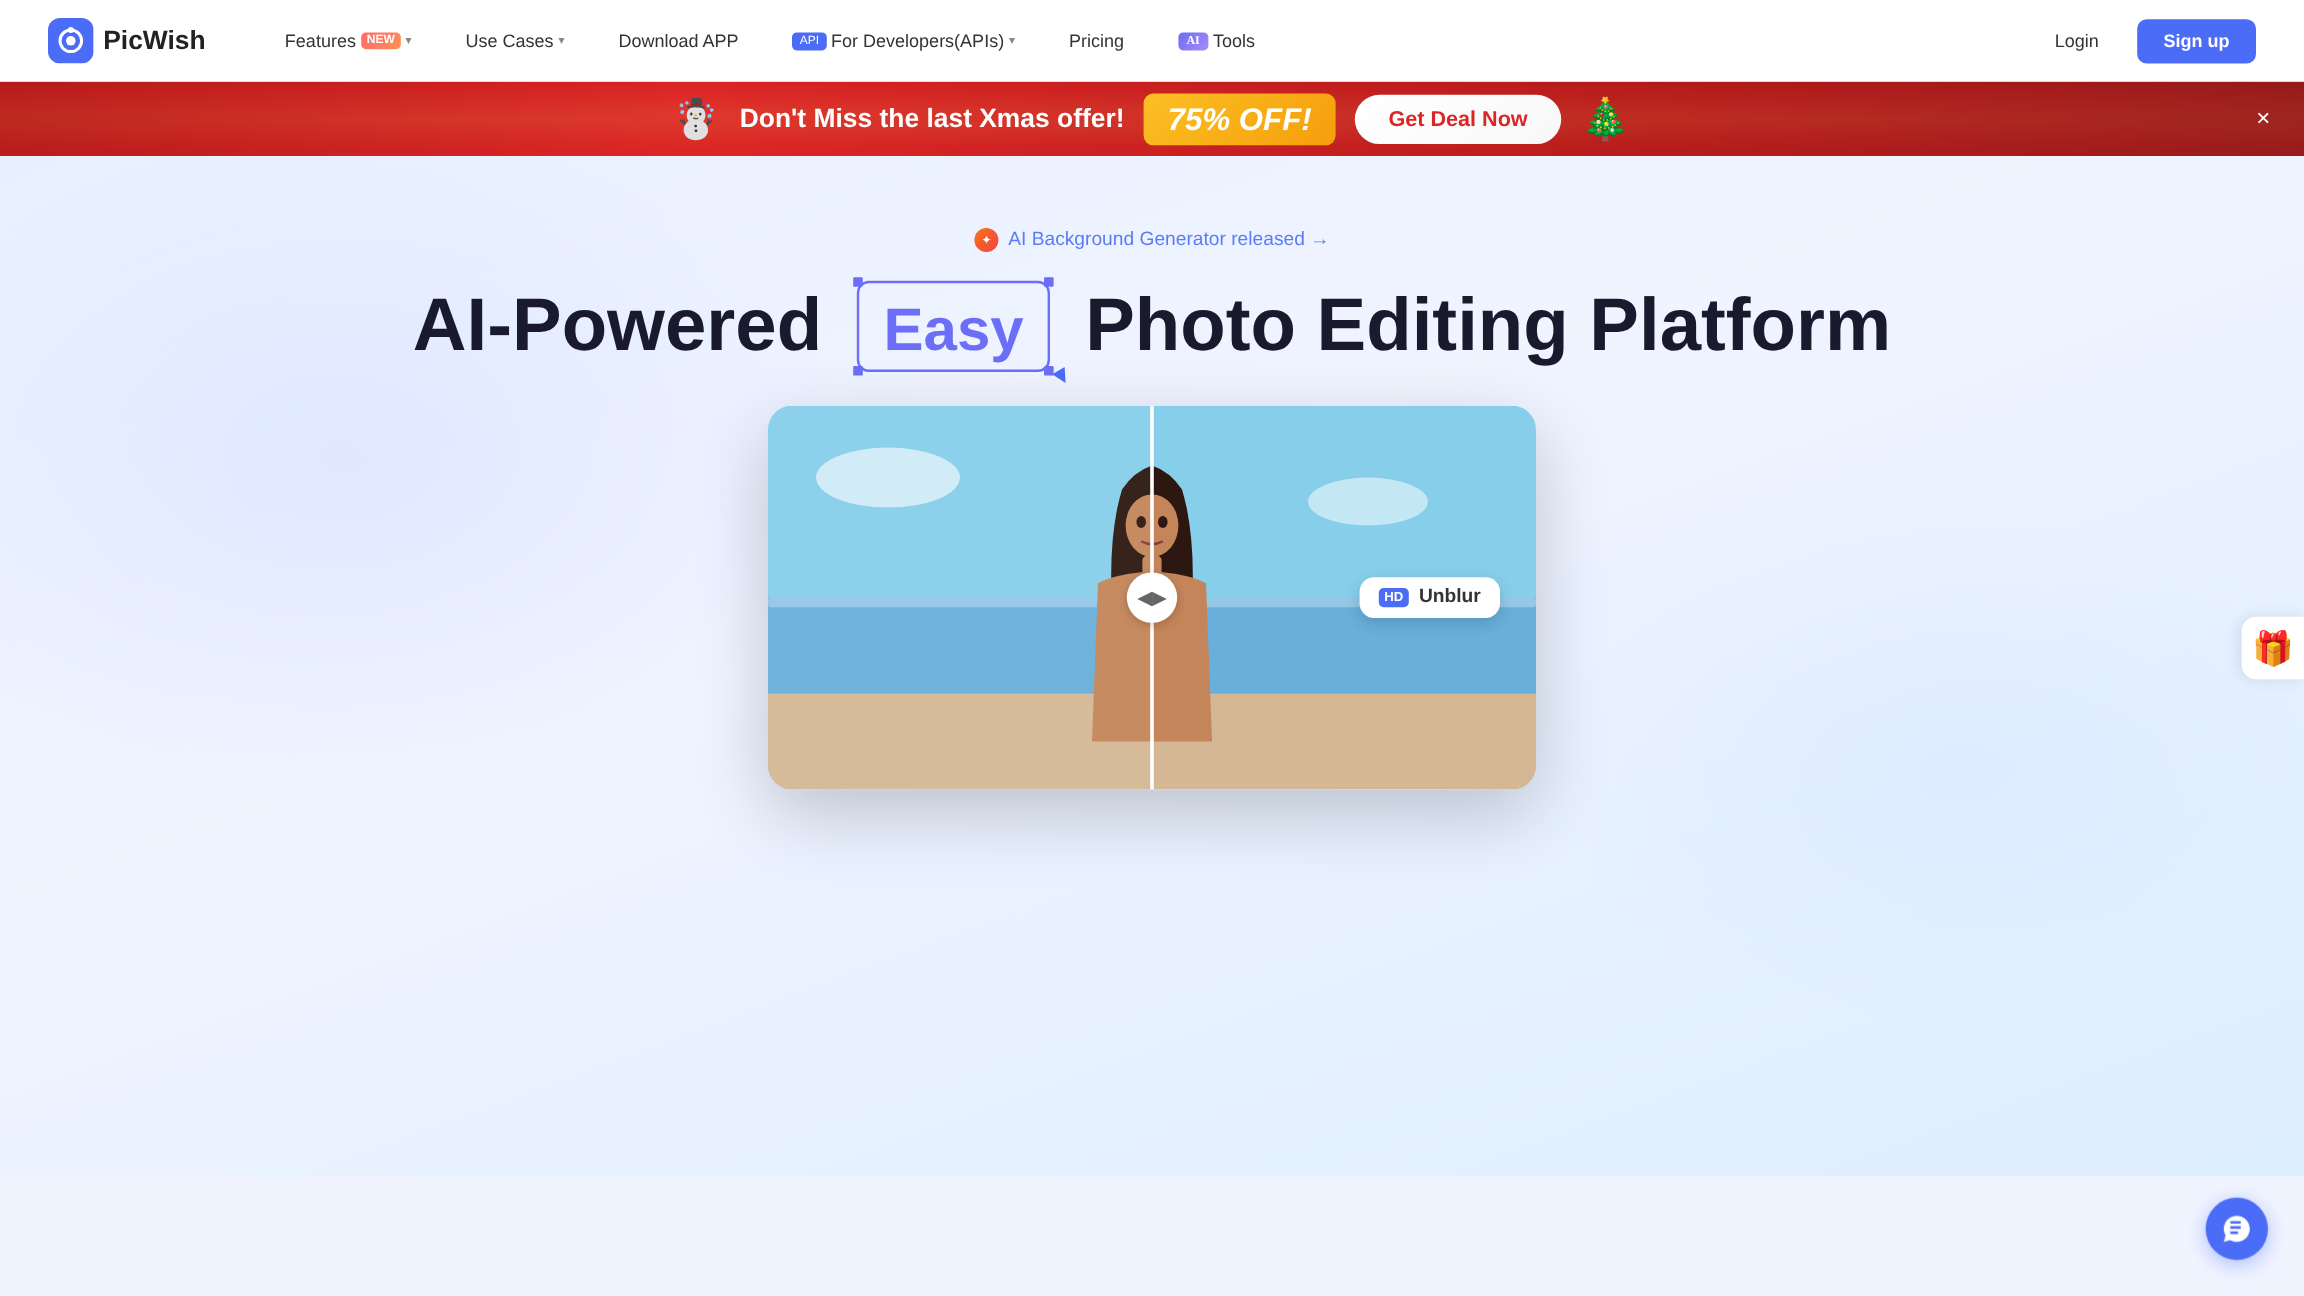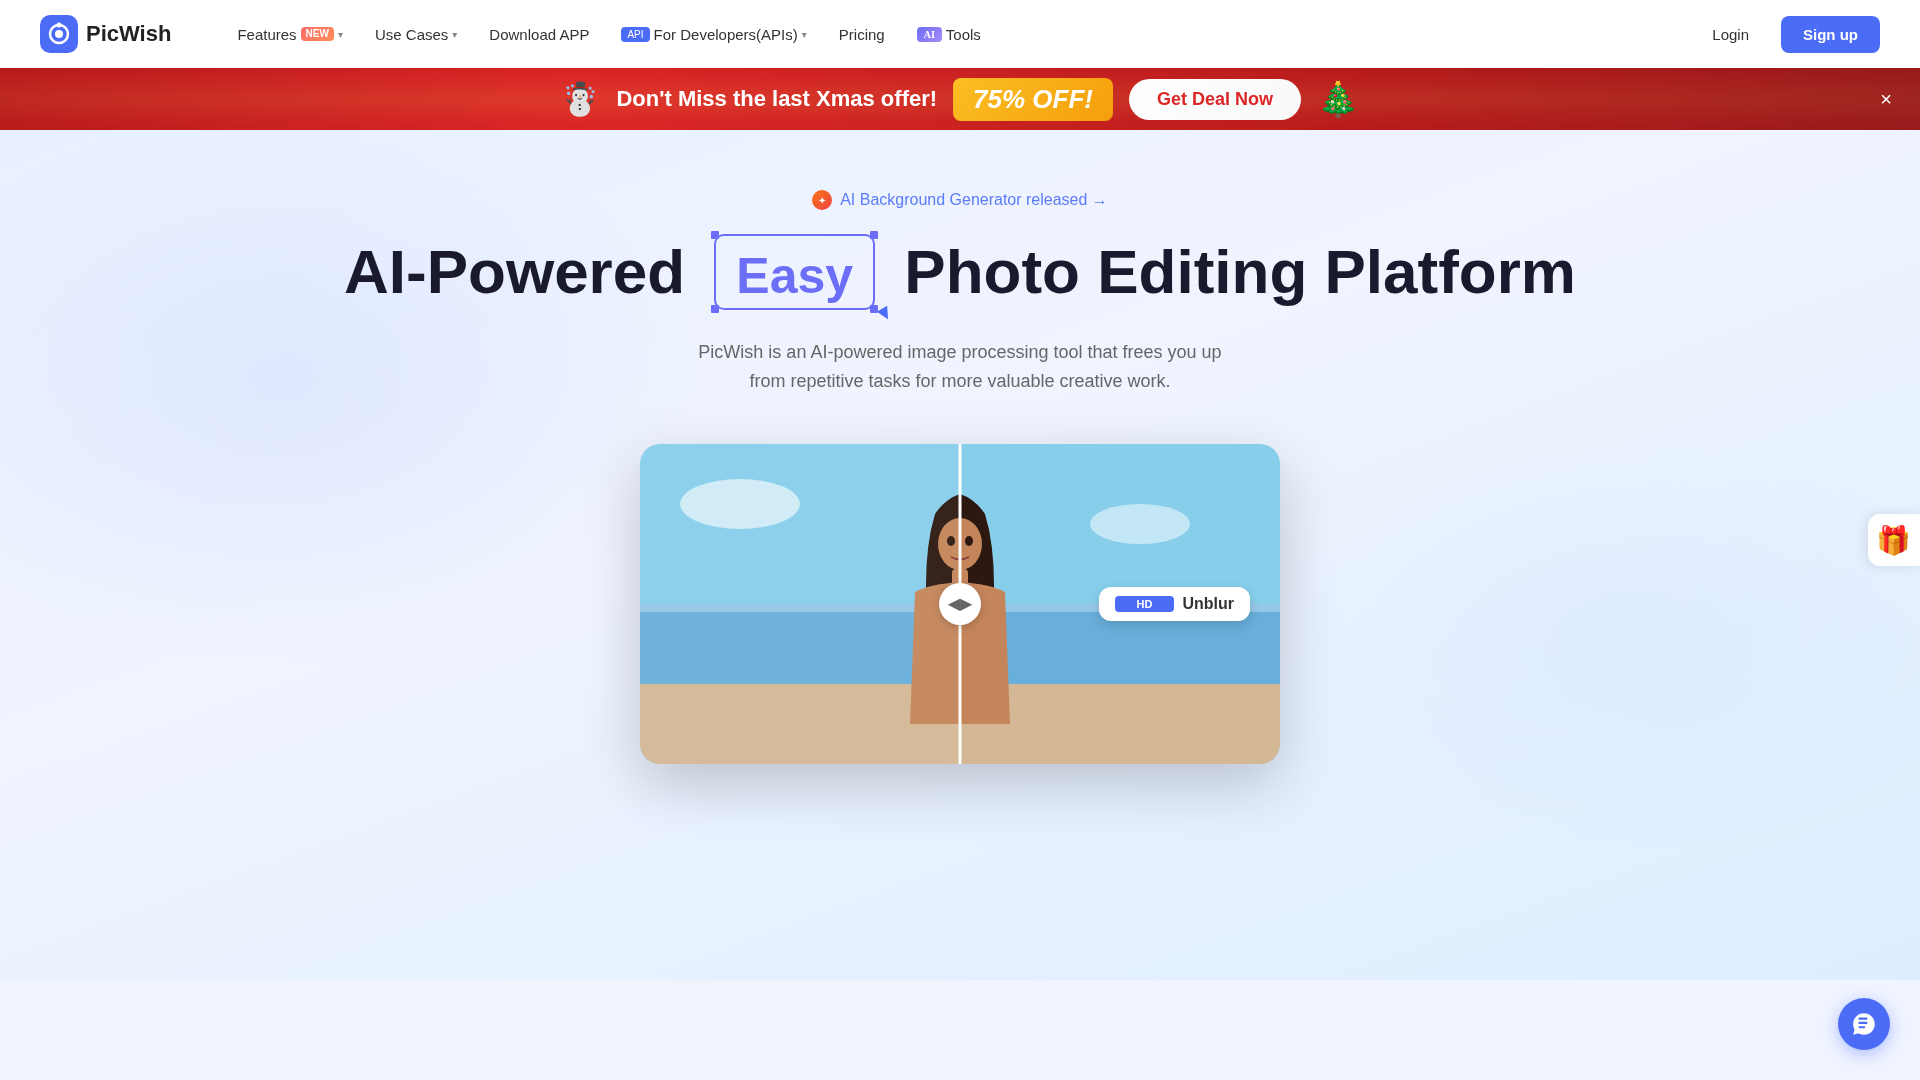--- a/index.html
+++ b/index.html
@@ -27,21 +27,21 @@
       height: 38px;
     }
     .logo-text {
       font-size: 22px;
       font-weight: 700;
       color: #222;
     }
     .nav-links {
       display: flex;
       align-items: center;
-      gap: 4px;
+      gap: 17px;
       flex: 1;
     }
     .nav-item {
       display: flex;
       align-items: center;
       gap: 4px;
       padding: 8px 14px;
       border-radius: 8px;
       font-size: 15px;
       color: #333;
@@ -391,21 +391,21 @@
       font-weight: 600;
       color: #333;
       box-shadow: 0 4px 12px rgba(0,0,0,0.15);
       z-index: 10;
     }
     .hd-badge {
       background: #4b6cf7;
       color: #fff;
       font-size: 11px;
       font-weight: 700;
-      padding: 2px 22px;
+      padding: 2px 5px;
       border-radius: 4px;
     }
     
     .scene-svg {
       position: absolute;
       inset: 0;
       width: 100%;
       height: 100%;
     }
 
@@ -519,21 +519,20 @@
       <span class="easy-word-box">
         <span class="easy-word">Easy</span>
         <span class="corner-handle bl"></span>
         <span class="corner-handle br"></span>
         <span class="cursor-indicator"></span>
       </span>
     </span>
     <span>Photo Editing Platform</span>
   </h1>
 
-  <p class="hero-subtitle">PicWish is an AI-powered image processing tool that frees you up from repetitive tasks for more valuable creative work.</p>
 
 
   <div class="image-comparison">
 
     <svg class="scene-svg" viewBox="0 0 640 320" preserveAspectRatio="xMidYMid slice">
 
       <rect width="640" height="320" fill="#87ceeb"></rect>
 
       <rect y="160" width="640" height="100" fill="#5ba3d4" opacity="0.7"></rect>
 

